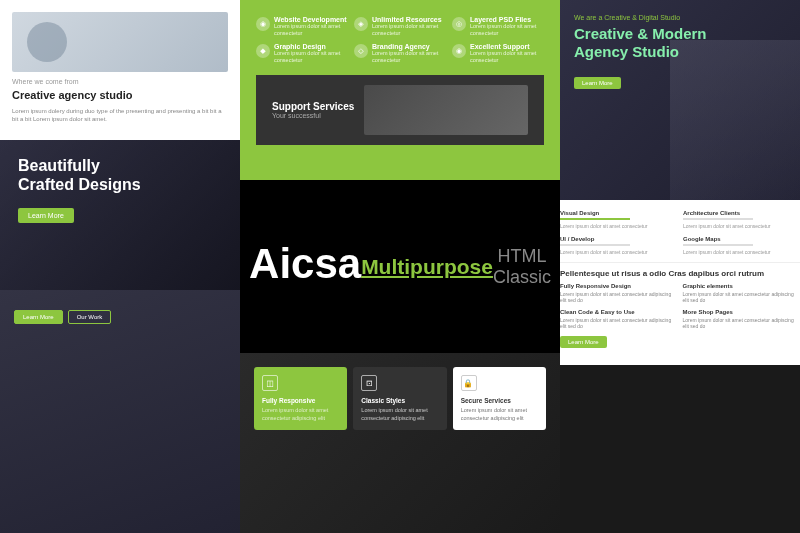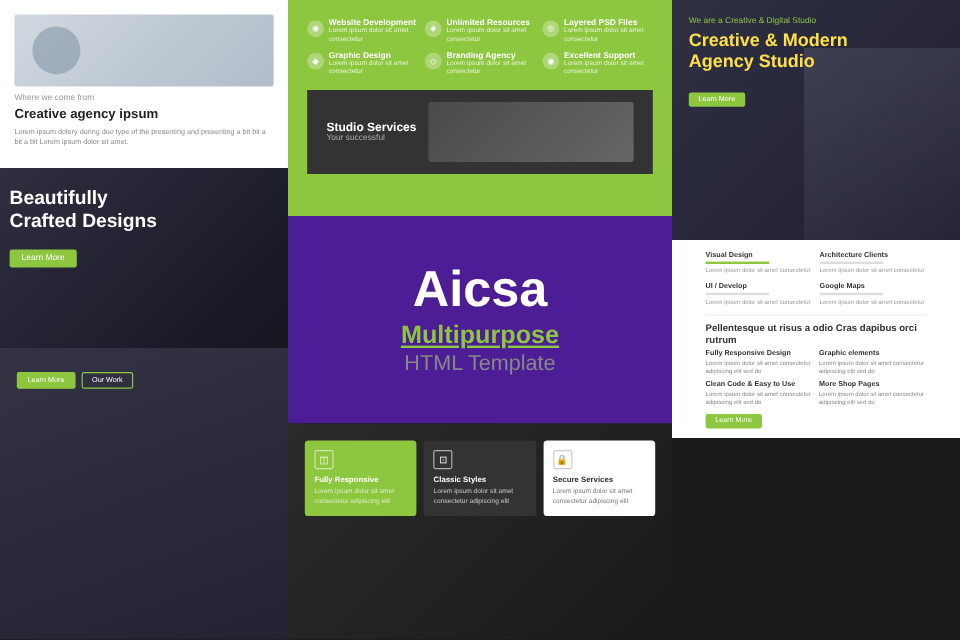--- a/index.html
+++ b/index.html
@@ -41,21 +41,21 @@
     }
     .panel-top-left p {
       font-size: 6px;
       color: #888;
       line-height: 1.4;
     }
 
     .panel-mid-left {
       background: #1e1e2e;
       flex: 0 0 150px;
-      padding: 16px 8px;
+      padding: 16px 18px;
       position: relative;
       overflow: hidden;
     }
     .panel-mid-left::before {
       content: '';
       position: absolute;
       inset: 0;
       background: linear-gradient(135deg, #2a2a3a 0%, #1a1a2a 100%);
     }
     .panel-mid-left .overlay-photo {
@@ -194,24 +194,25 @@
     }
     .strip-image {
       flex: 1;
       height: 50px;
       background: linear-gradient(135deg, #4a4a4a, #666);
       border-radius: 2px;
       margin-left: 10px;
     }
 
     .panel-center-mid {
-      background: #4c1d95;
+      background: #000000;
       flex: 0 0 173px;
       display: flex;
-      flex-direction: column;
+      flex-direction: row;
+      align-items: center;
       justify-content: center;
       padding: 20px;
     }
     .panel-center-mid h1 {
       font-size: 42px;
       font-weight: 900;
       color: #fff;
       text-align: center;
       line-height: 1;
       margin-bottom: 6px;
@@ -307,21 +308,21 @@
       z-index: 2;
       font-size: 7px;
       color: #8dc63f;
       margin-bottom: 4px;
     }
     .panel-top-right h2 {
       position: relative;
       z-index: 2;
       font-size: 15px;
       font-weight: 800;
-      color: #fde047;
+      color: #86efac;
       line-height: 1.2;
       margin-bottom: 10px;
     }
     .btn-green-sm {
       position: relative;
       z-index: 2;
       display: inline-block;
       background: #8dc63f;
       color: #fff;
       font-size: 6px;
@@ -412,21 +413,21 @@
     }
   </style>
 </head>
 <body>
 
 <div class="left-col">
 
   <div class="panel-top-left">
     <div class="image-area"></div>
     <div class="small-label">Where we come from</div>
-    <h3>Creative agency ipsum</h3>
+    <h3>Creative agency studio</h3>
     <p>Lorem ipsum dolery during duo type of the presenting and presenting a bit bit a bit a bit Lorem ipsum dolor sit amet.</p>
   </div>
 
   <div class="panel-mid-left">
     <div class="overlay-photo"></div>
     <h2>Beautifully<br>Crafted Designs</h2>
     <span class="btn-green">Learn More</span>
   </div>
 
   <div class="panel-bot-left">
@@ -492,31 +493,31 @@
             <span>◉</span>
           </div>
         <div class="service-text">
           <strong>Excellent Support</strong>
           <p>Lorem ipsum dolor sit amet consectetur</p>
         </div>
       </div>
     </div>
     <div class="center-bottom-strip">
       <div class="strip-text">
-        <h4>Studio Services</h4>
+        <h4>Support Services</h4>
         <p>Your successful</p>
       </div>
       <div class="strip-image"></div>
     </div>
   </div>
 
   <div class="panel-center-mid">
     <h1>Aicsa</h1>
     <div class="sub1">Multipurpose</div>
-    <div class="sub2">HTML Template</div>
+    <div class="sub2">HTML Classic</div>
   </div>
 
   <div class="panel-center-bot">
     <div class="bg-overlay"></div>
     <div class="cards-row">
       <div class="mini-card green-card">
         <div class="card-icon">
           <span style="font-size:8px;color:#fff;">◫</span>
         </div>
         <h5>Fully Responsive</h5>
@@ -545,21 +546,21 @@
 
   <div class="panel-top-right">
     <div class="right-person">
       <div class="silhouette"></div>
     </div>
     <div class="small-green">We are a Creative &amp; Digital Studio</div>
     <h2>Creative &amp; Modern<br>Agency Studio</h2>
     <span class="btn-green-sm">Learn More</span>
   </div>
 
-  <div class="panel-mid-right" style="background:#fff; flex:0 0 165px; padding:10px 28px; overflow:hidden;">
+  <div class="panel-mid-right" style="background:#fff; flex:0 0 165px; padding:10px 0; overflow:hidden;">
     <div style="display:grid;grid-template-columns:1fr 1fr;gap:6px;margin-bottom:6px;">
       <div>
         <div style="font-size:6px;color:#333;font-weight:700;">Visual Design</div>
         <div style="width:60%;height:2px;background:#8dc63f;margin:2px 0 3px;"></div>
         <div style="font-size:5px;color:#999;line-height:1.4;">Lorem ipsum dolor sit amet consectetur</div>
       </div>
       <div>
         <div style="font-size:6px;color:#333;font-weight:700;">Architecture Clients</div>
         <div style="width:60%;height:2px;background:#ddd;margin:2px 0 3px;"></div>
         <div style="font-size:5px;color:#999;line-height:1.4;">Lorem ipsum dolor sit amet consectetur</div>

